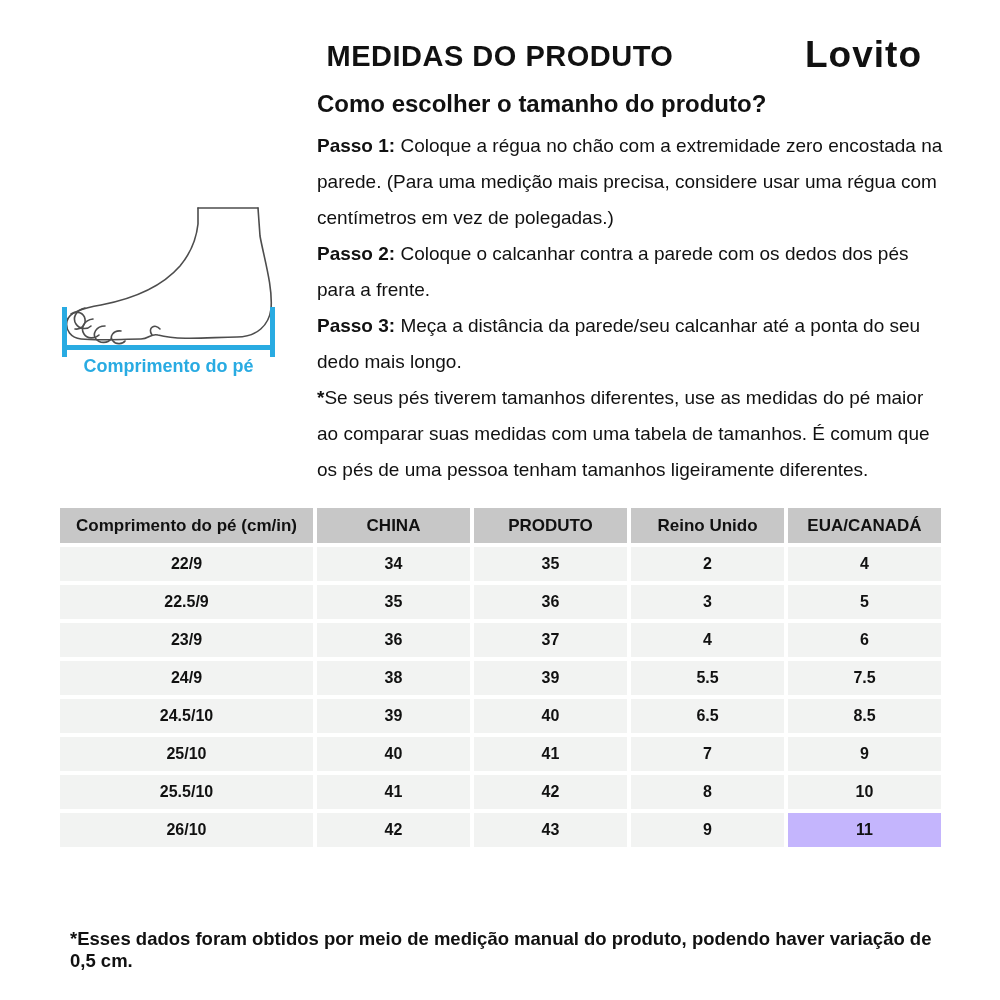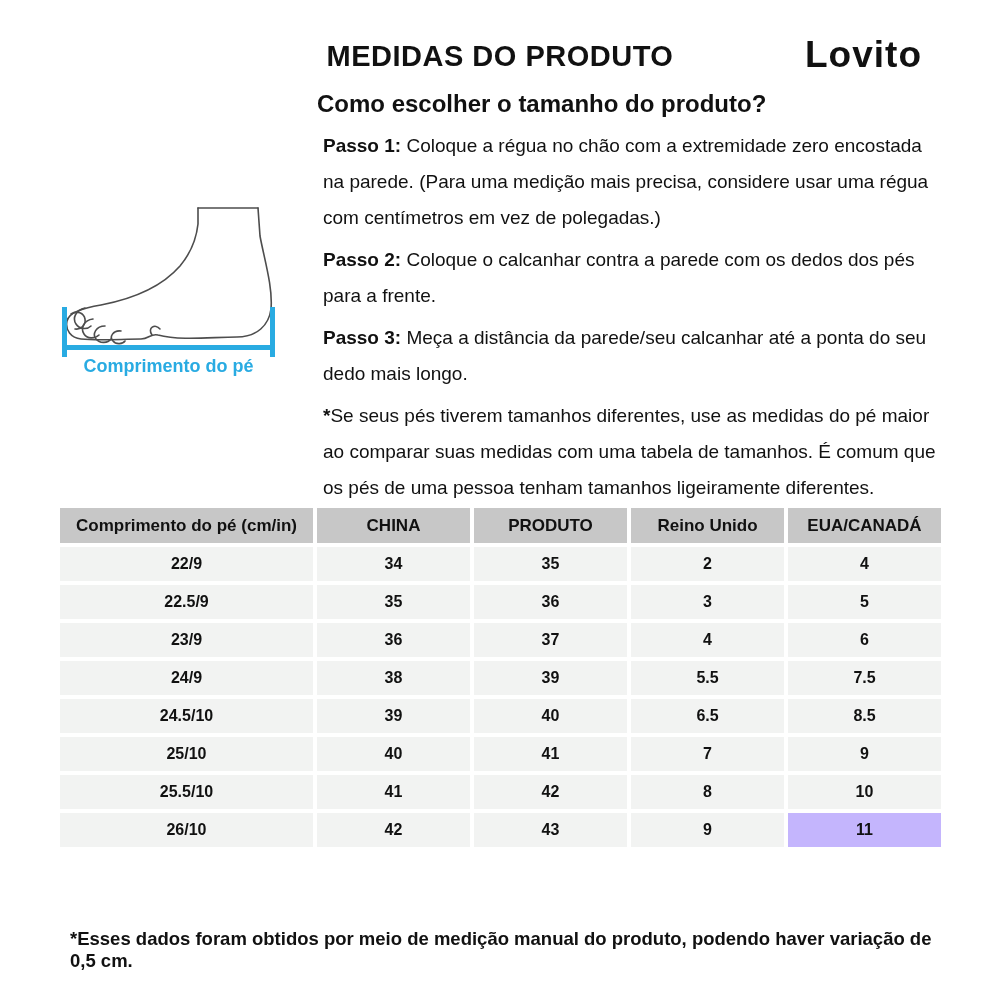--- a/index.html
+++ b/index.html
@@ -14,21 +14,21 @@
     text-align:center; font-size:29px; font-weight:800; letter-spacing:.5px;
   }
   .brand-logo {
     position:absolute; top:34px; right:78px;
     font-size:37px; font-weight:700; letter-spacing:1px;
   }
   .content {
     position:absolute; left:317px; top:90px; width:628px;
   }
   .content h2 { font-size:24px; font-weight:800; margin:0 0 10px 0; }
-  .content p { margin:6px; font-size:19px; line-height:36px; }
+  .content p { margin:0; font-size:19px; line-height:36px; }
   .step-label { font-weight:700; }
 
   .figure { position:absolute; left:40px; top:198px; width:262px; height:192px; }
   .figure svg { position:absolute; left:0; top:0; }
   .measure-line, .measure-cap { position:absolute; background:var(--accent); }
   .measure-line { left:22px; top:147px; width:213px; height:5px; }
   .measure-cap  { width:5px; height:50px; top:109px; }
   .measure-cap.left  { left:22px; }
   .measure-cap.right { left:230px; }
   .figure-label {

